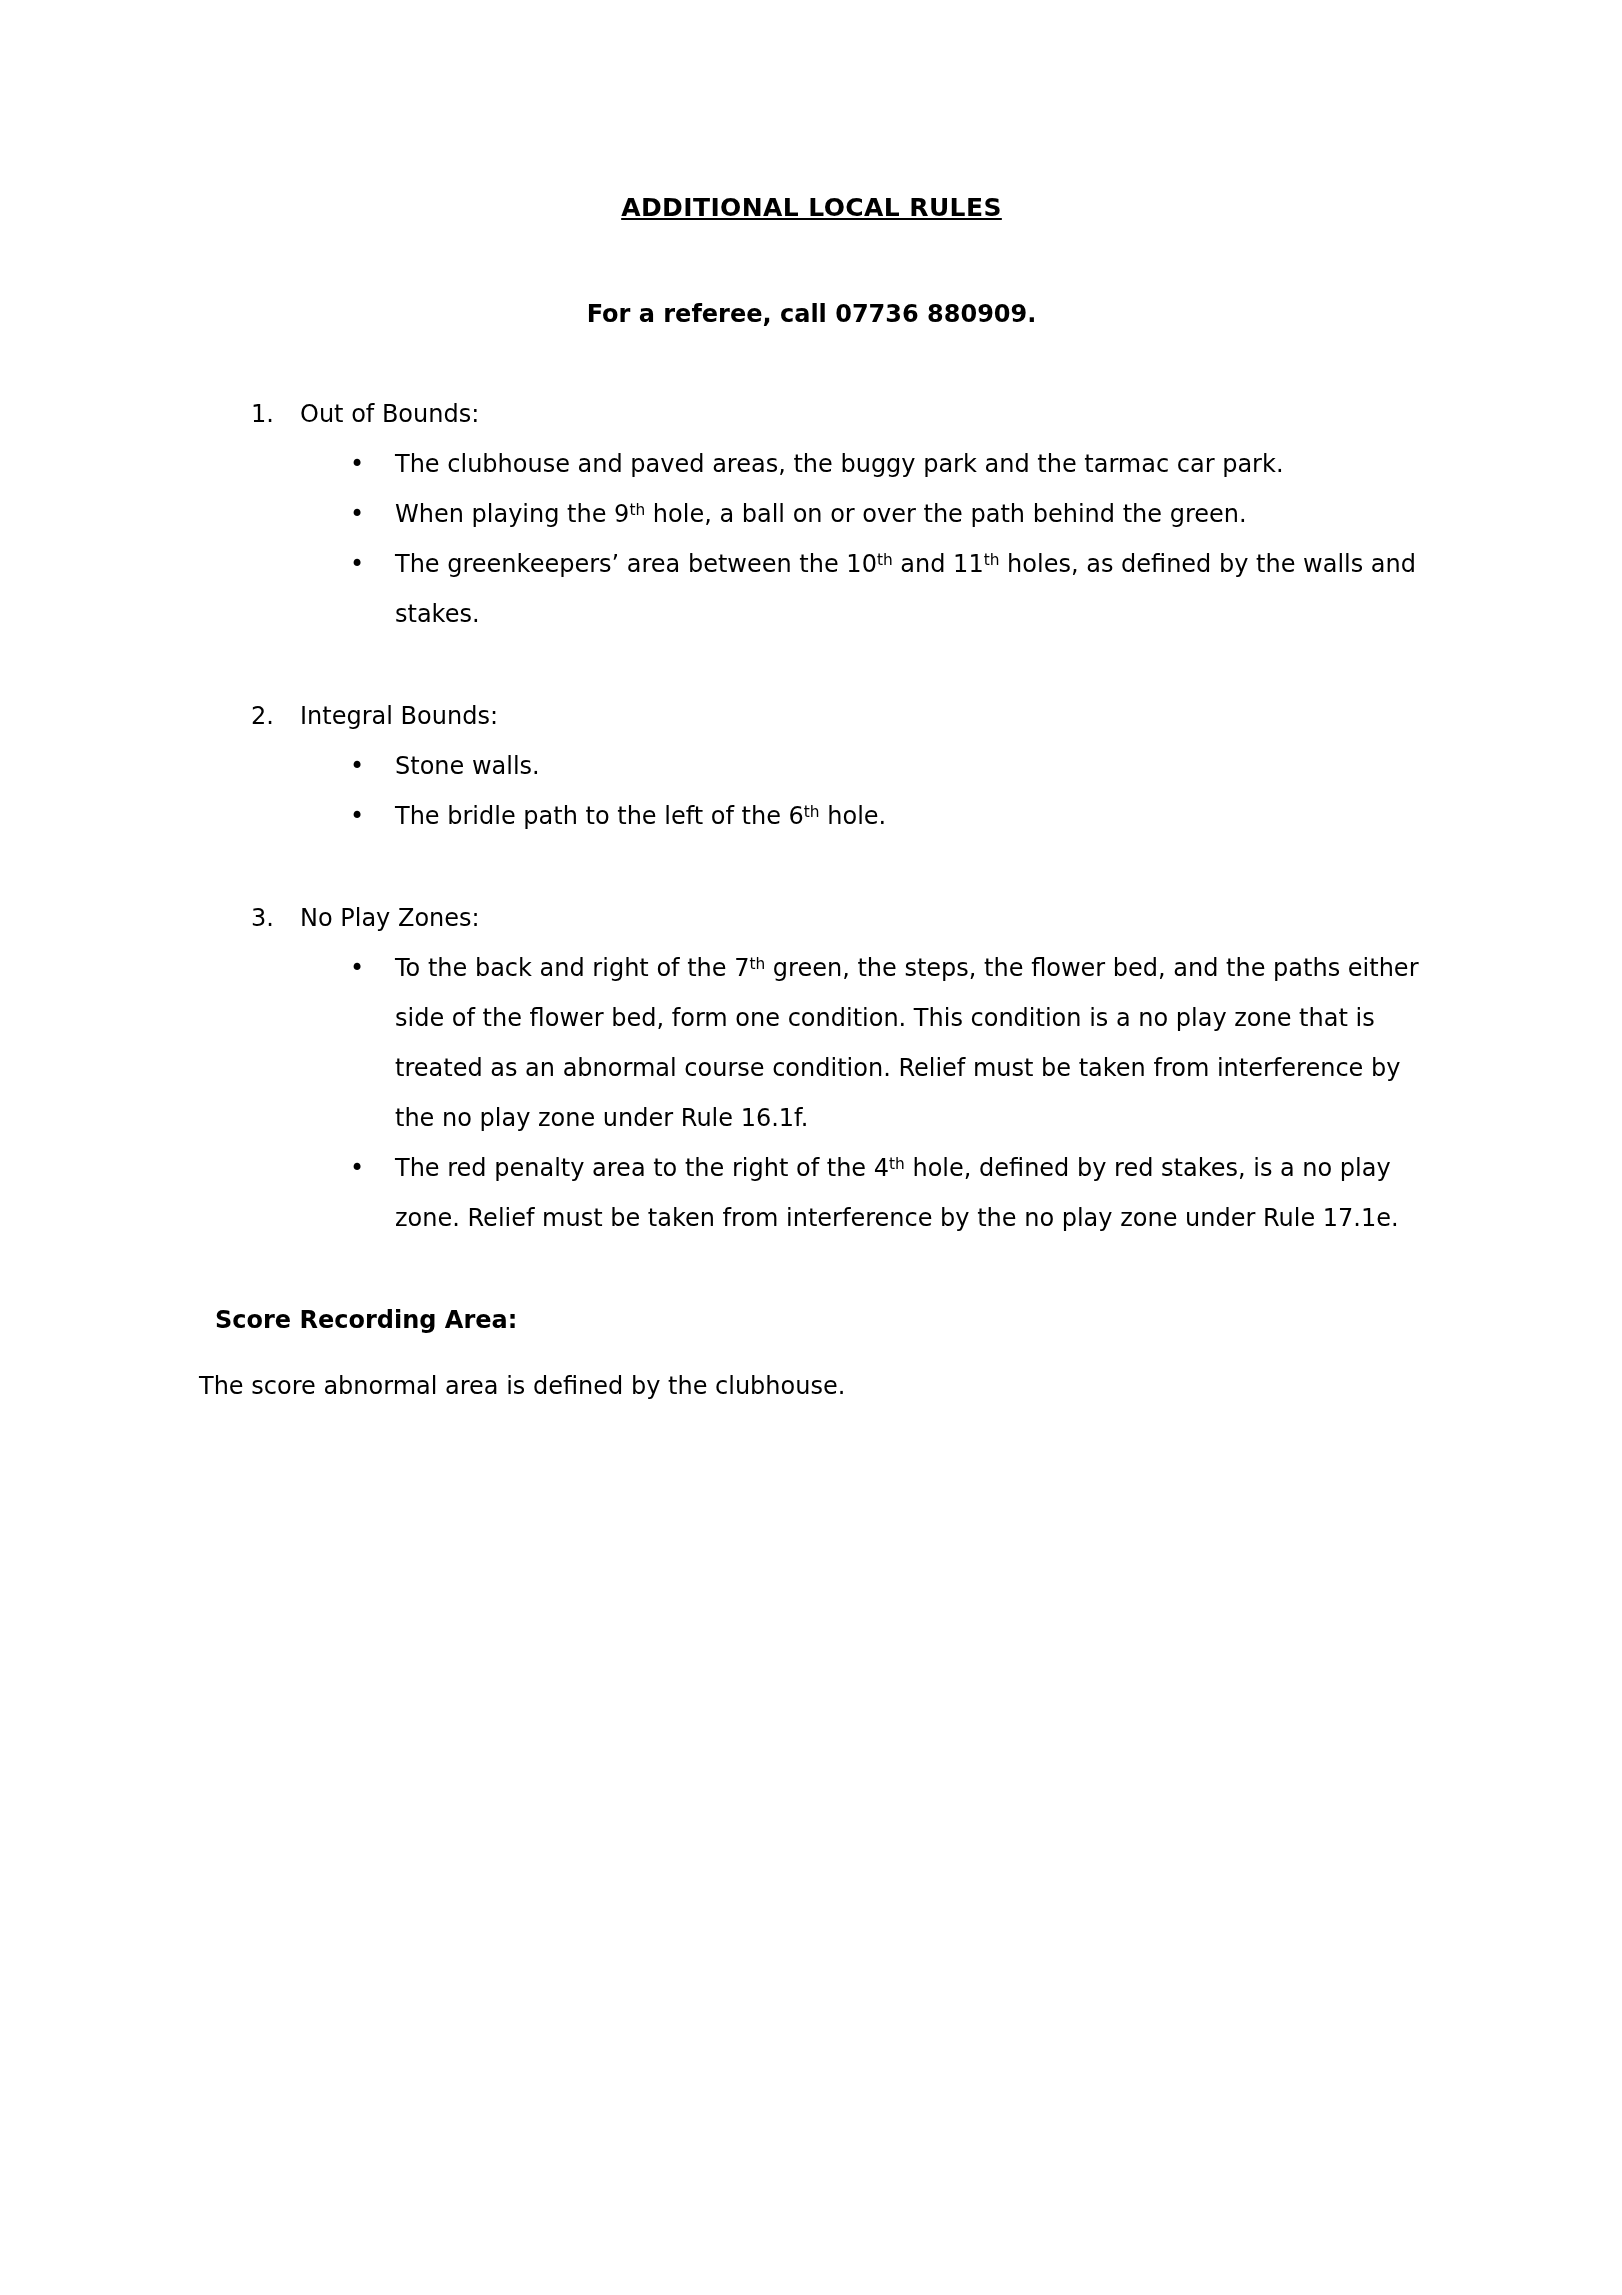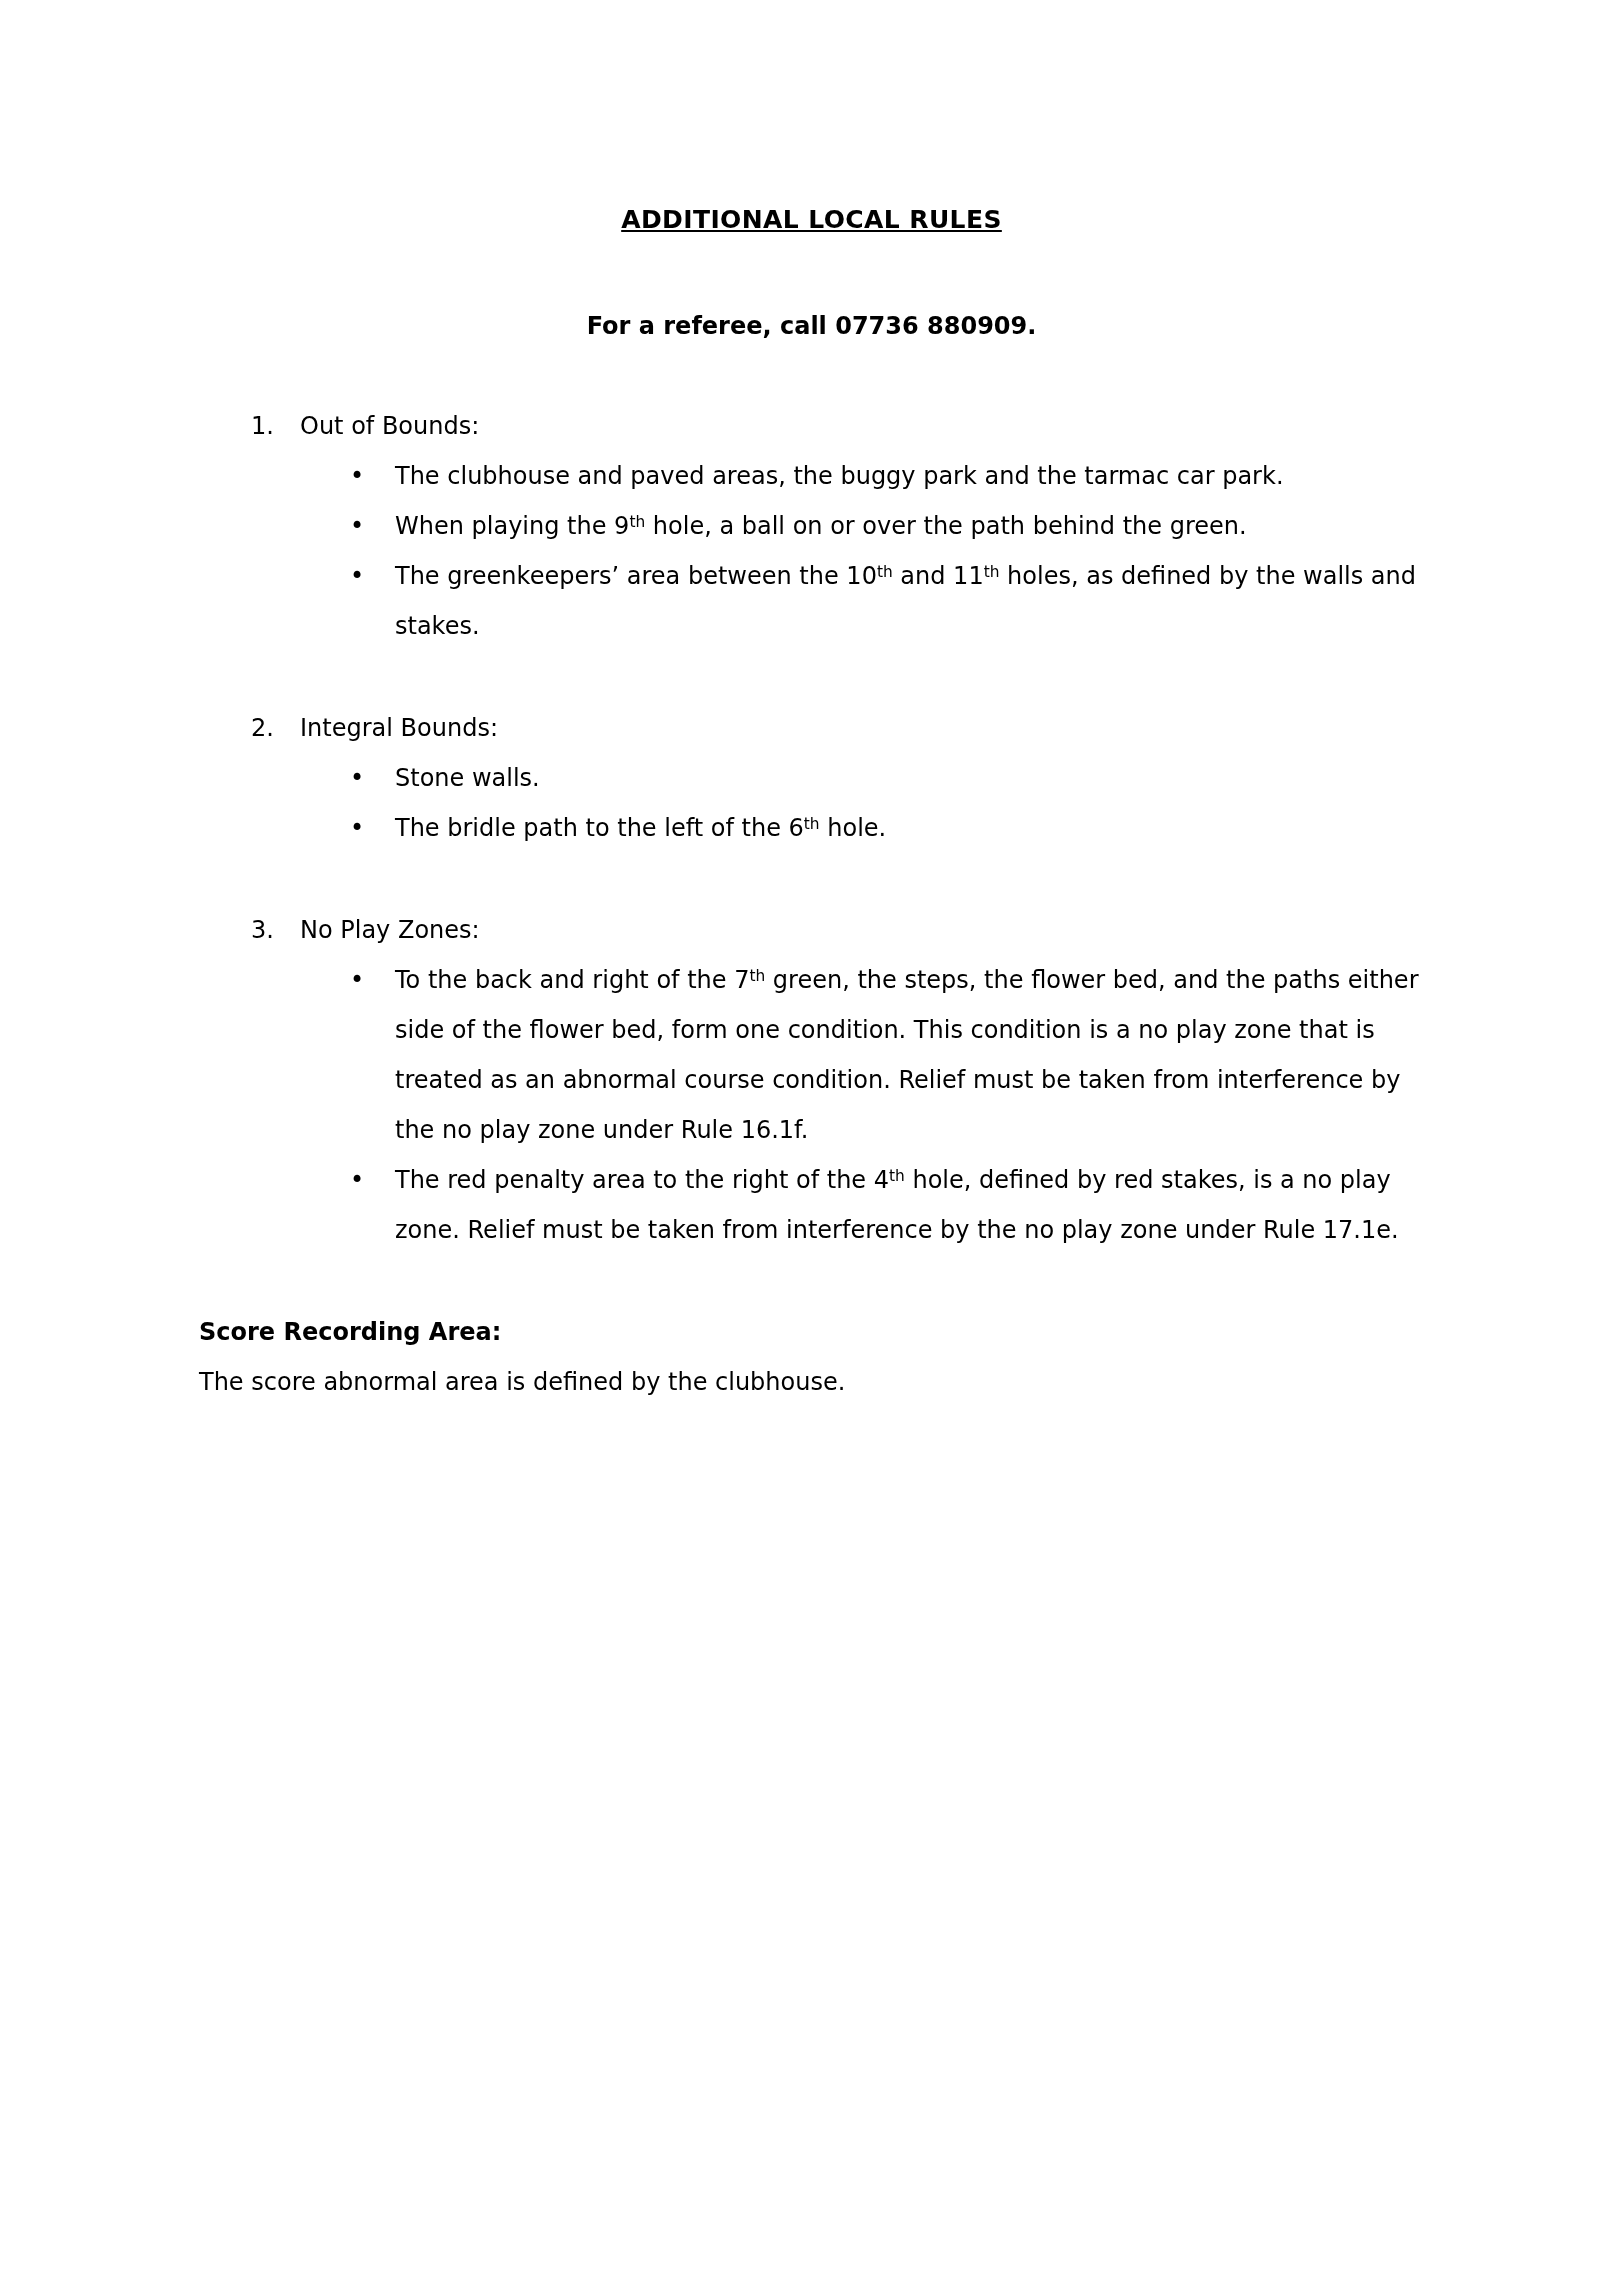--- a/index.html
+++ b/index.html
@@ -13,21 +13,21 @@
     font-size: 24px;
     box-sizing: border-box;
     padding: 185px 199px 0 199px;
     overflow: hidden;
   }
   .doc-title {
     font-size: 25px;
     font-weight: bold;
     text-align: center;
     text-decoration: underline;
-    margin: 12px;
+    margin: 0;
     line-height: 45px;
     letter-spacing: 0.4px;
   }
   .doc-subtitle {
     font-size: 24px;
     font-weight: bold;
     text-align: center;
     margin: 62px 0 0 0;
     line-height: 45px;
   }
@@ -48,21 +48,21 @@
     top: 0;
   }
   sup.ord {
     font-size: 15.4px;
     line-height: 0;
     position: relative;
     top: -0.45em;
     vertical-align: baseline;
   }
   .footer-block { margin-top: 52px; }
-  .footer-head { font-weight: bold; line-height: 50px; margin: 0; font-size: 24px; }
+  .footer-head { font-weight: bold; line-height: 50px; margin: 16px; font-size: 24px; }
   .footer-text { line-height: 50px; margin: 0; font-size: 24px; }
 </style>
 </head>
 <body>
 
 <div class="page">
   <h1 class="doc-title">ADDITIONAL LOCAL RULES</h1>
 
   <p class="doc-subtitle">For a referee, call 07736 880909.</p>
 

